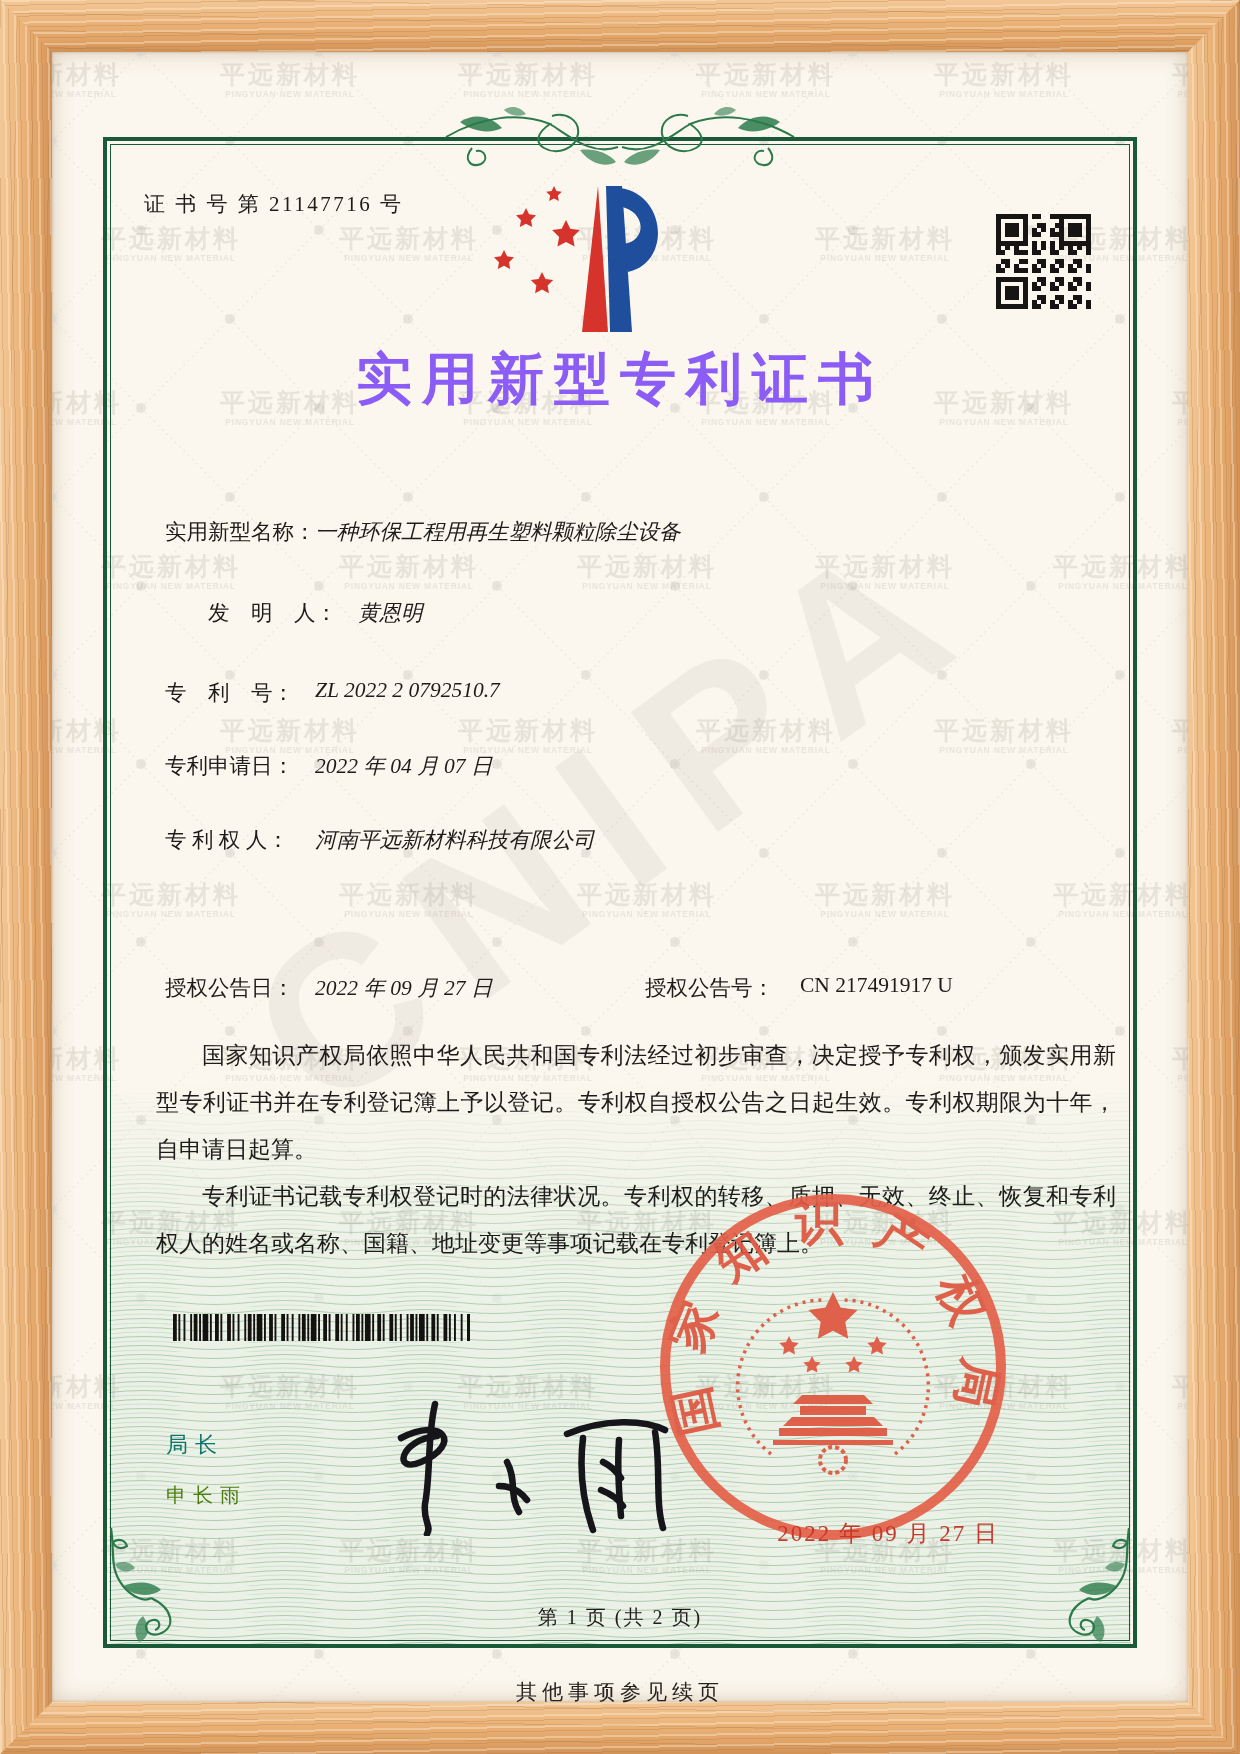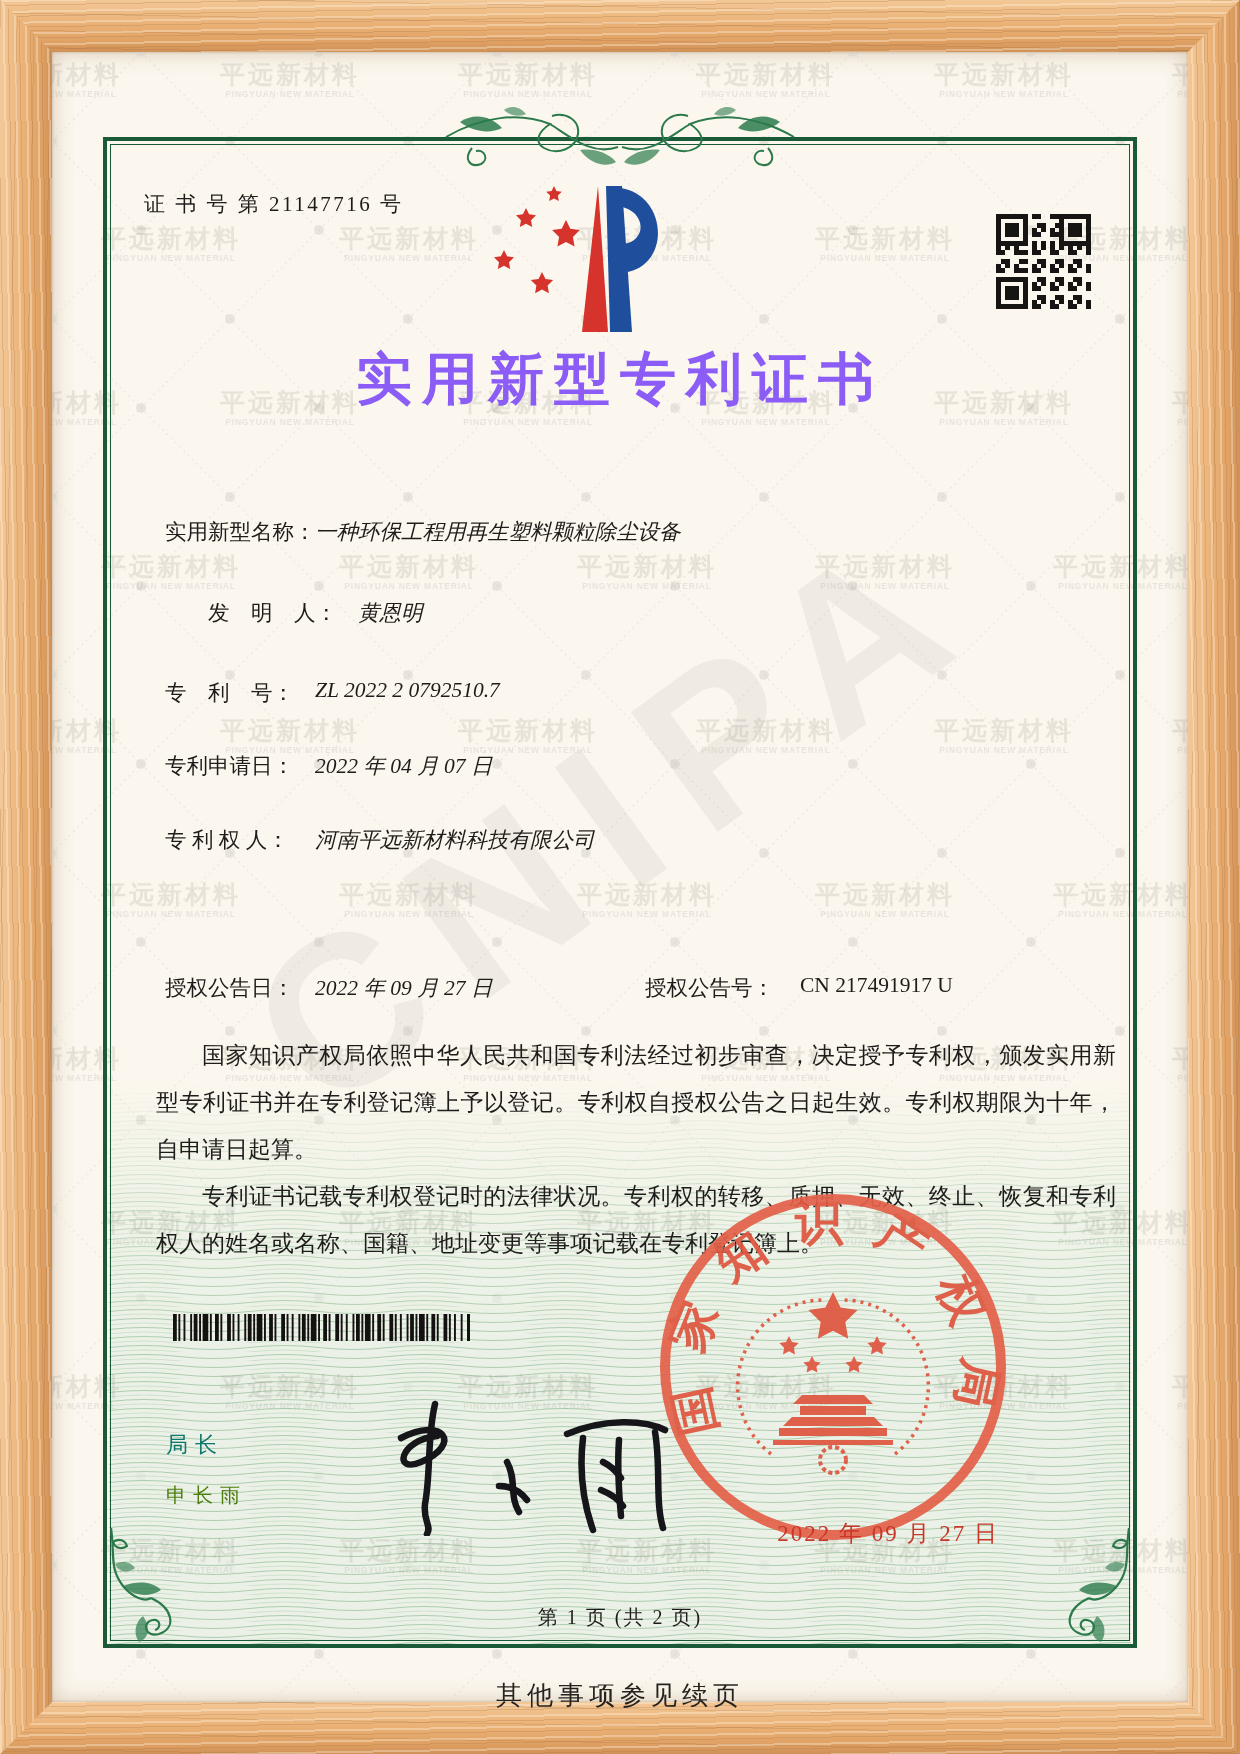--- a/index.html
+++ b/index.html
@@ -67,21 +67,21 @@
   .barcode{left:121px;top:1262px;width:298px;height:27px;}
   .signer-title{left:114px;top:1378px;font-family:"Liberation Sans","DejaVu Sans",sans-serif;
                 font-size:22px;letter-spacing:7px;color:#0f766e;}
   .signer-name{left:114px;top:1430px;font-family:Liberation Serif, serif;
                font-size:20px;letter-spacing:7px;color:#4d7c0f;}
   .signature{left:305px;top:1334px;z-index:6;}
   .seal{left:596px;top:1130px;z-index:6;opacity:.93;}
   .seal-date{left:656px;top:1466px;width:360px;text-align:center;font-size:23px;
              letter-spacing:2px;color:#c8382a;z-index:7;}
   .page-info{left:51px;top:1552px;width:1034px;text-align:center;font-size:20px;letter-spacing:2px;}
-  .continuation{left:0;top:1626px;width:100%;text-align:center;font-size:26px;letter-spacing:5px;color:#26231f;}
+  .continuation{left:0;top:1626px;width:100%;text-align:center;font-size:21px;letter-spacing:5px;color:#26231f;}
 </style>
 </head>
 <body>
 
 <div class="page">
 
   <div class="wood wood-h top"></div>
   <div class="wood wood-h bottom"></div>
   <div class="wood wood-v left"></div>
   <div class="wood wood-v right"></div>

